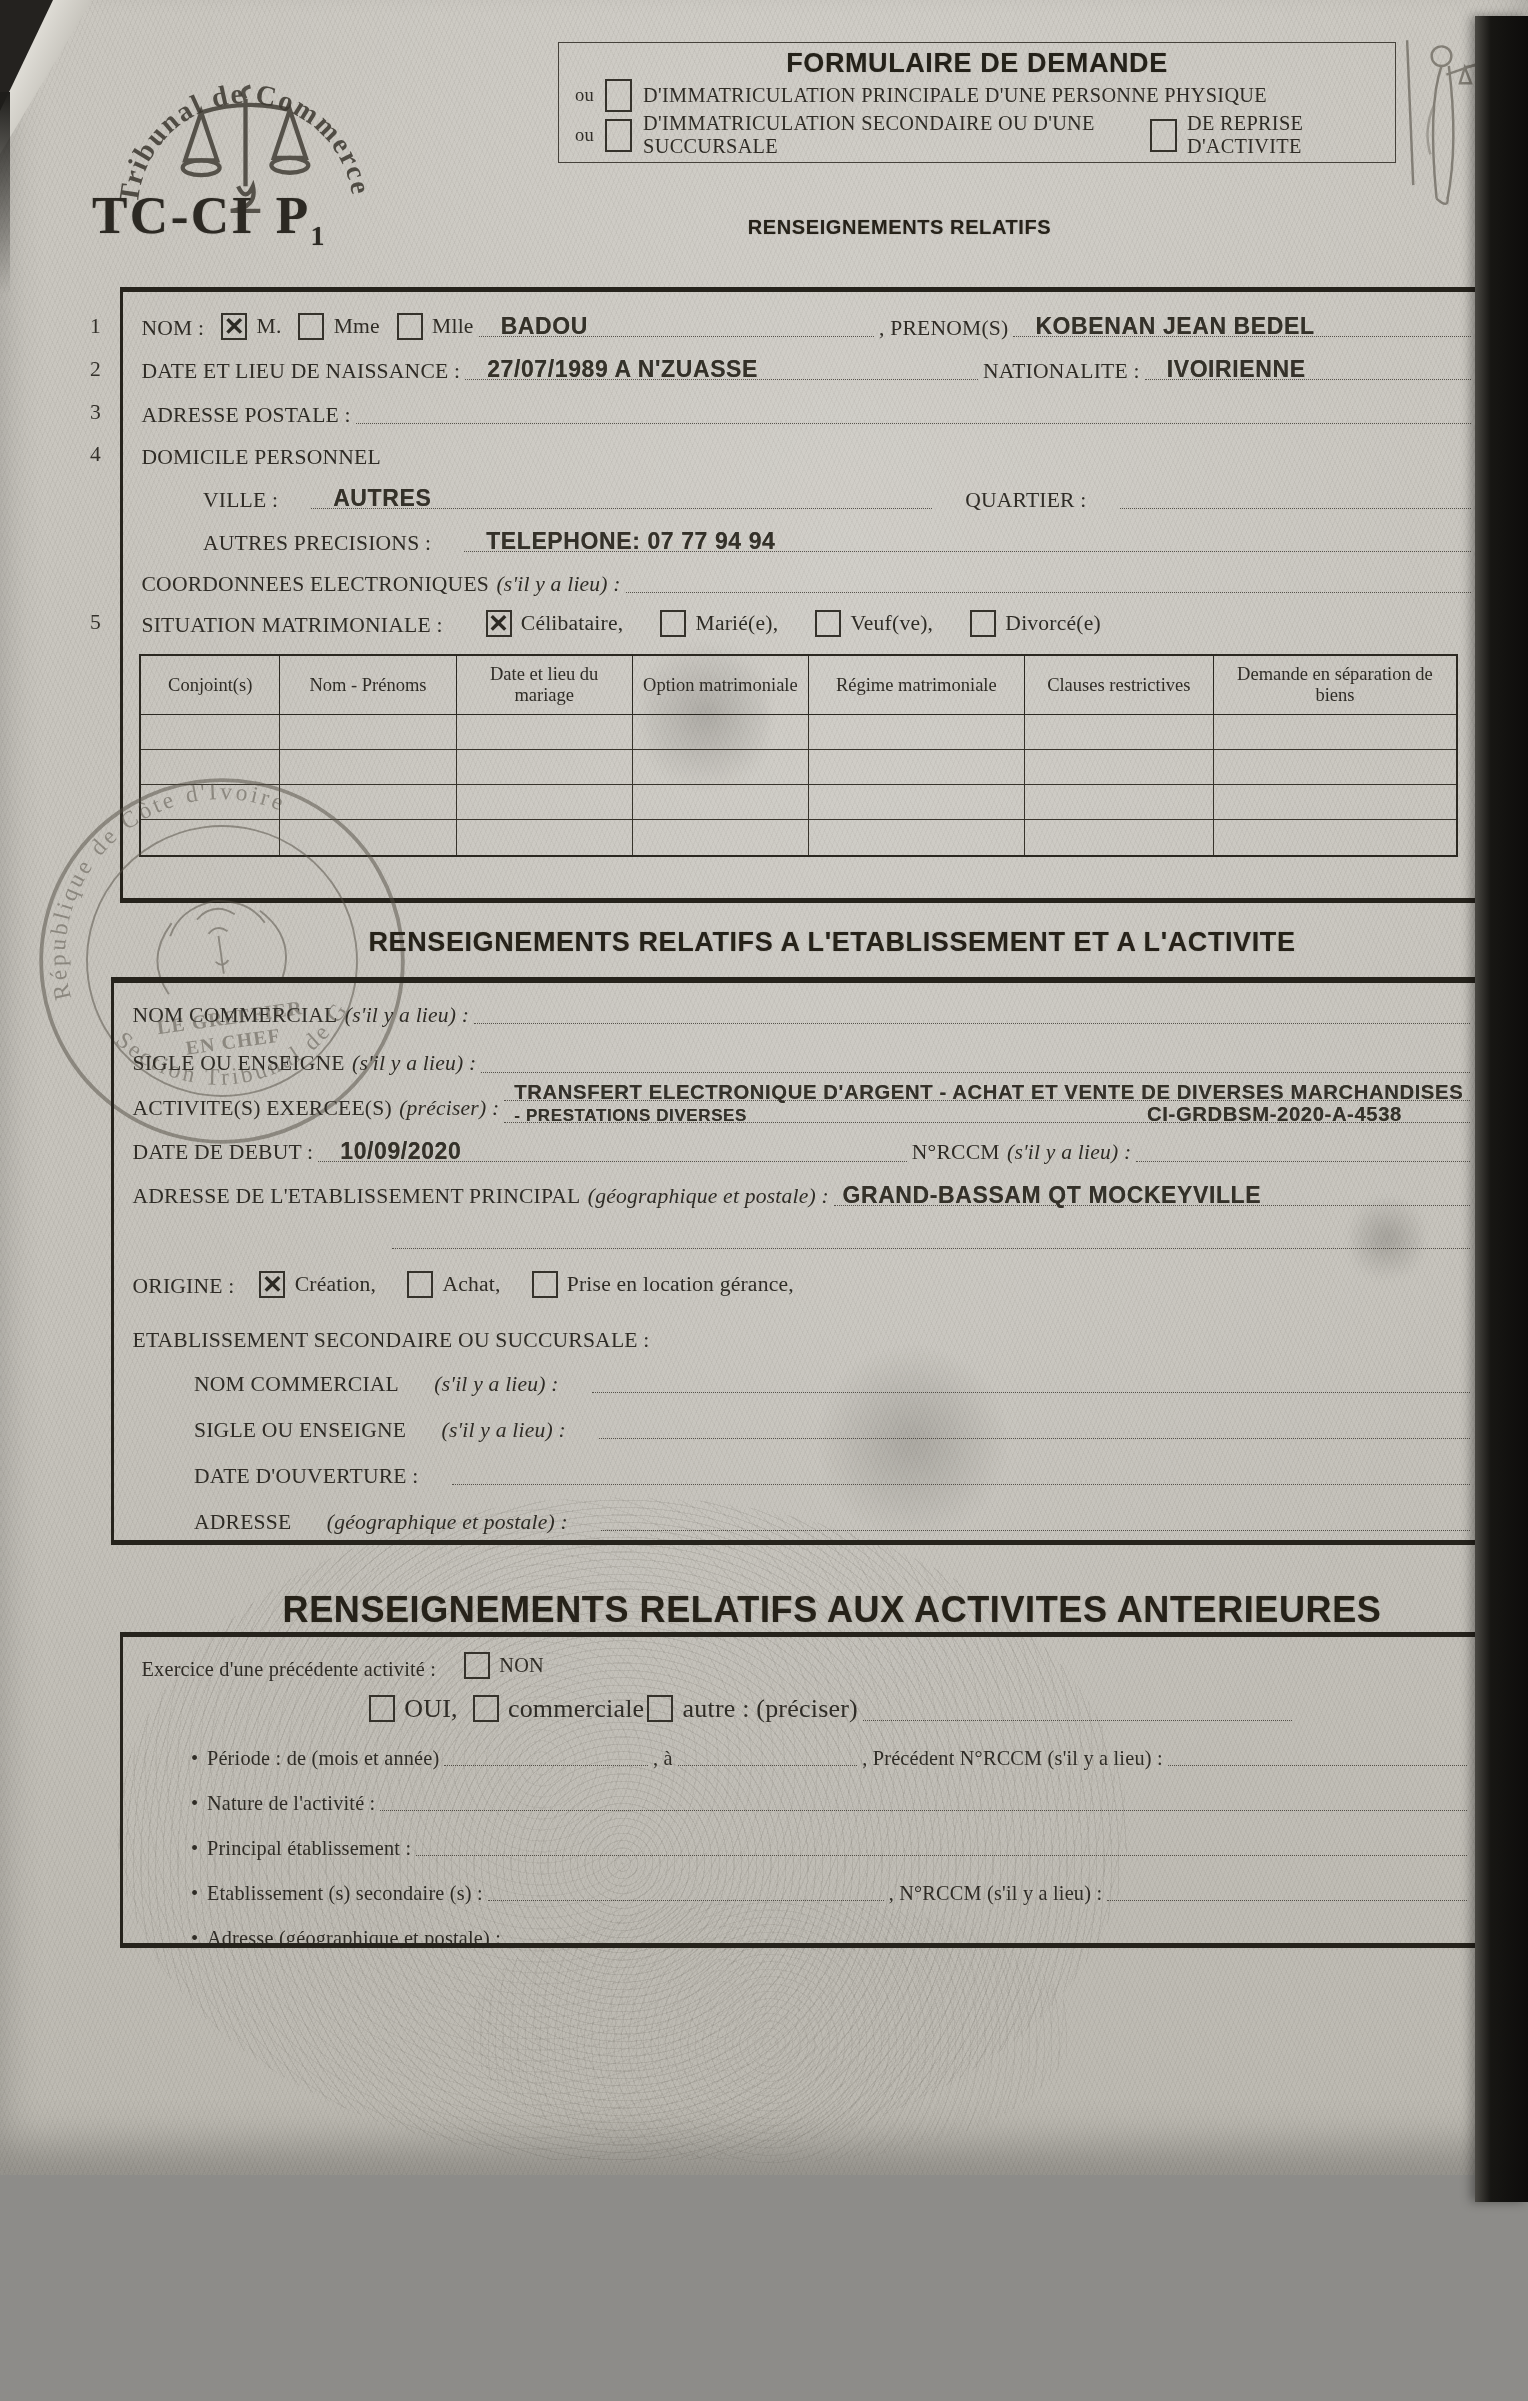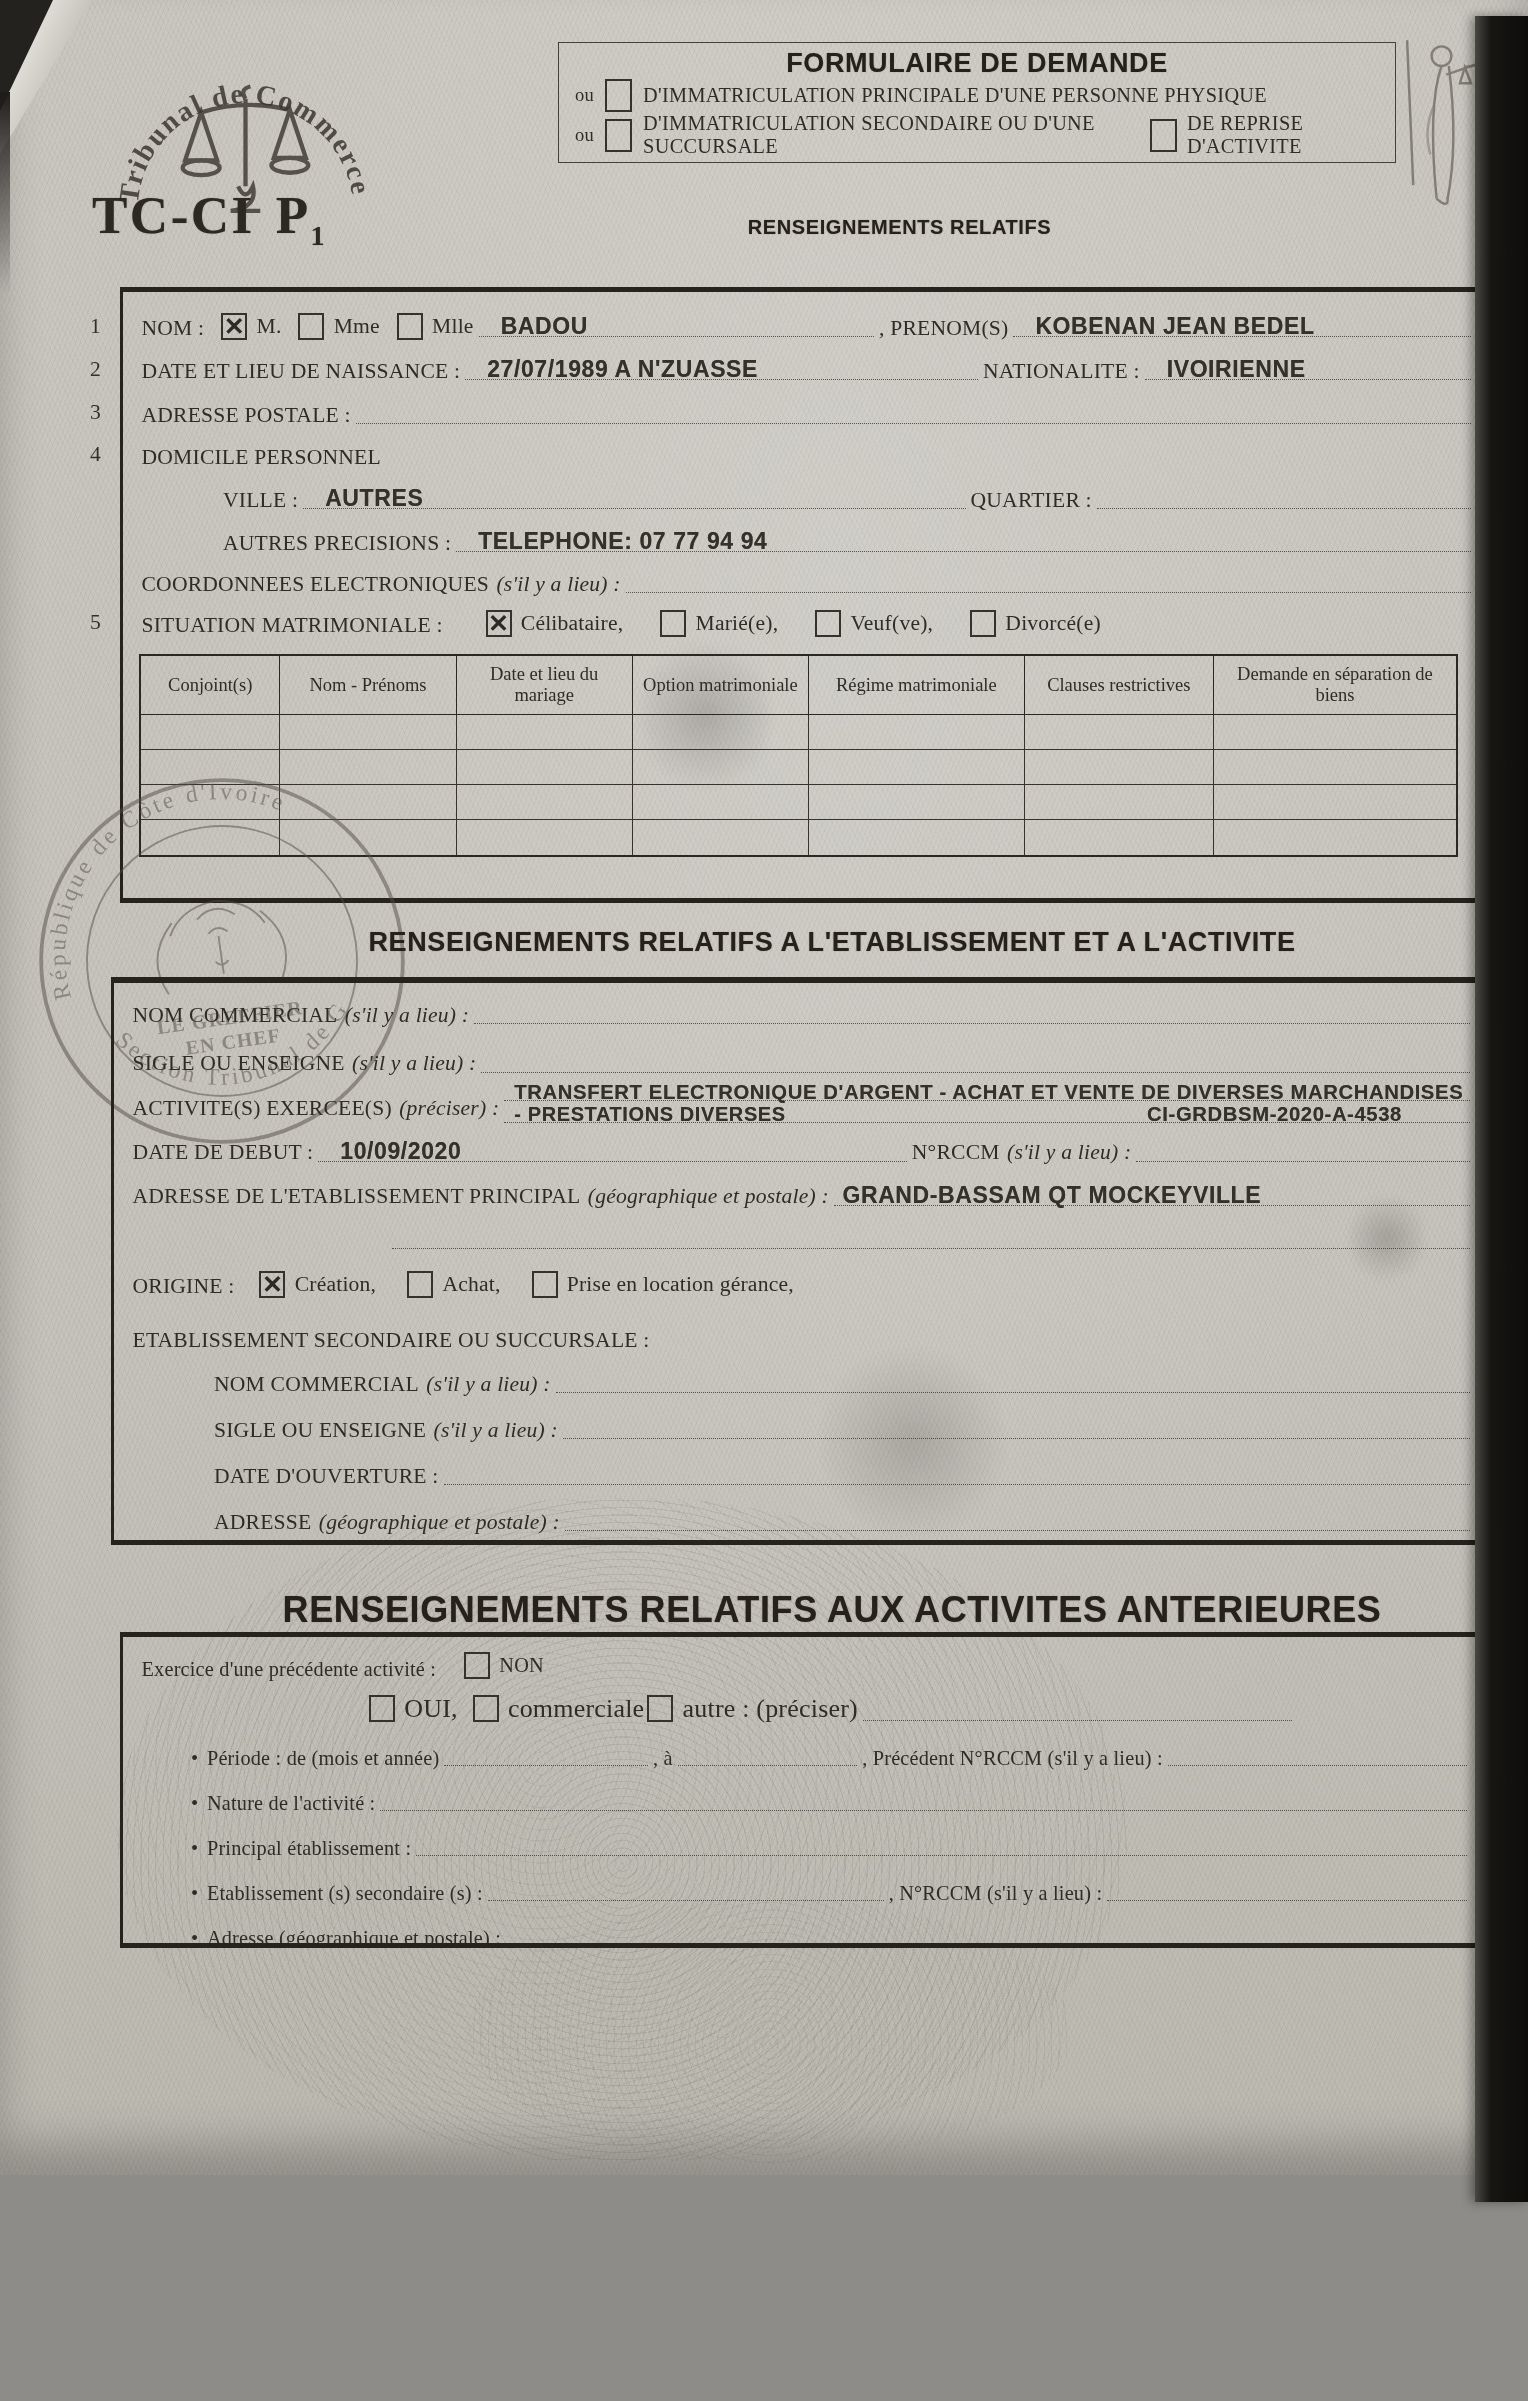--- a/index.html
+++ b/index.html
@@ -63,21 +63,21 @@
   
   .fbox{position:absolute;box-sizing:border-box;border:3.1px solid #26231c;}
   #box1{left:120px;top:287px;width:1380px;height:616px;border-top-width:5.5px;border-bottom-width:5.5px;
         padding:8.6px 21px 11px 0;}
   #box2{left:111px;top:977px;width:1388px;height:568px;border-top-width:6.8px;border-bottom-width:5.5px;
         padding:2.5px 21px 6.2px 0;overflow:hidden;}
   #box3{left:120px;top:1632px;width:1380px;height:316px;border-top-width:5.5px;border-bottom-width:5.5px;
         padding:11px 25px 8.6px 0;overflow:hidden;}
   .frow{position:relative;display:flex;align-items:flex-end;padding-left:18.5px;font-size:21.6px;
         letter-spacing:0.2px;min-height:30px;}
-  .ind{padding-left:100px;}
+  .ind{padding-left:80px;gap:28px;}
   .num{position:absolute;left:-46px;bottom:3.7px;width:37px;text-align:center;font-size:21.6px;color:#33302a;}
   .lab{white-space:nowrap;padding-bottom:1.2px;}
   .hint{font-style:italic;margin-left:7.4px;white-space:nowrap;padding-bottom:1.2px;}
   .dots{flex:1 1 0;display:flex;align-items:flex-end;border-bottom:1.8px dotted rgba(58,54,46,.8);
         margin:0 5px 5px;padding-left:22px;min-height:5px;}
   .val{font:700 23px "Liberation Sans",sans-serif;letter-spacing:0.6px;color:#343129;
        text-shadow:0 0 0.6px rgba(30,28,24,.55);white-space:nowrap;transform:translateY(4.3px);text-align:center;}
   .refval{margin-left:auto;margin-right:68px;}
   .cbg{display:flex;align-items:center;gap:9.2px;margin:0 0 2.5px 17px;white-space:nowrap;}
   .stack{flex:1;display:flex;flex-direction:column;gap:16px;}
@@ -336,21 +336,21 @@
     </div>
     <div class="frow" style="margin-top:15px">
 
       <span class="lab">ACTIVITE(S) EXERCEE(S)</span>
       <span class="hint">(préciser) :</span>
       <span class="stack">
         <span class="dots" style="padding-left:10px">
             <span class="val" style="font-size:20.3px">TRANSFERT ELECTRONIQUE D'ARGENT - ACHAT ET VENTE DE DIVERSES MARCHANDISES</span>
           </span>
         <span class="dots" style="padding-left:10px">
-            <span class="val" style="font-size:20px">- PRESTATIONS DIVERSES</span>
+            <span class="val" style="font-size:17px">- PRESTATIONS DIVERSES</span>
             <span class="val refval" style="font-size:20.3px">CI-GRDBSM-2020-A-4538</span>
           </span>
       </span>
     </div>
     <div class="frow" style="margin-top:11px">
 
       <span class="lab">DATE DE DEBUT :</span>
       <span class="dots" style="flex:1">
           <span class="val">10/09/2020</span>
         </span>

